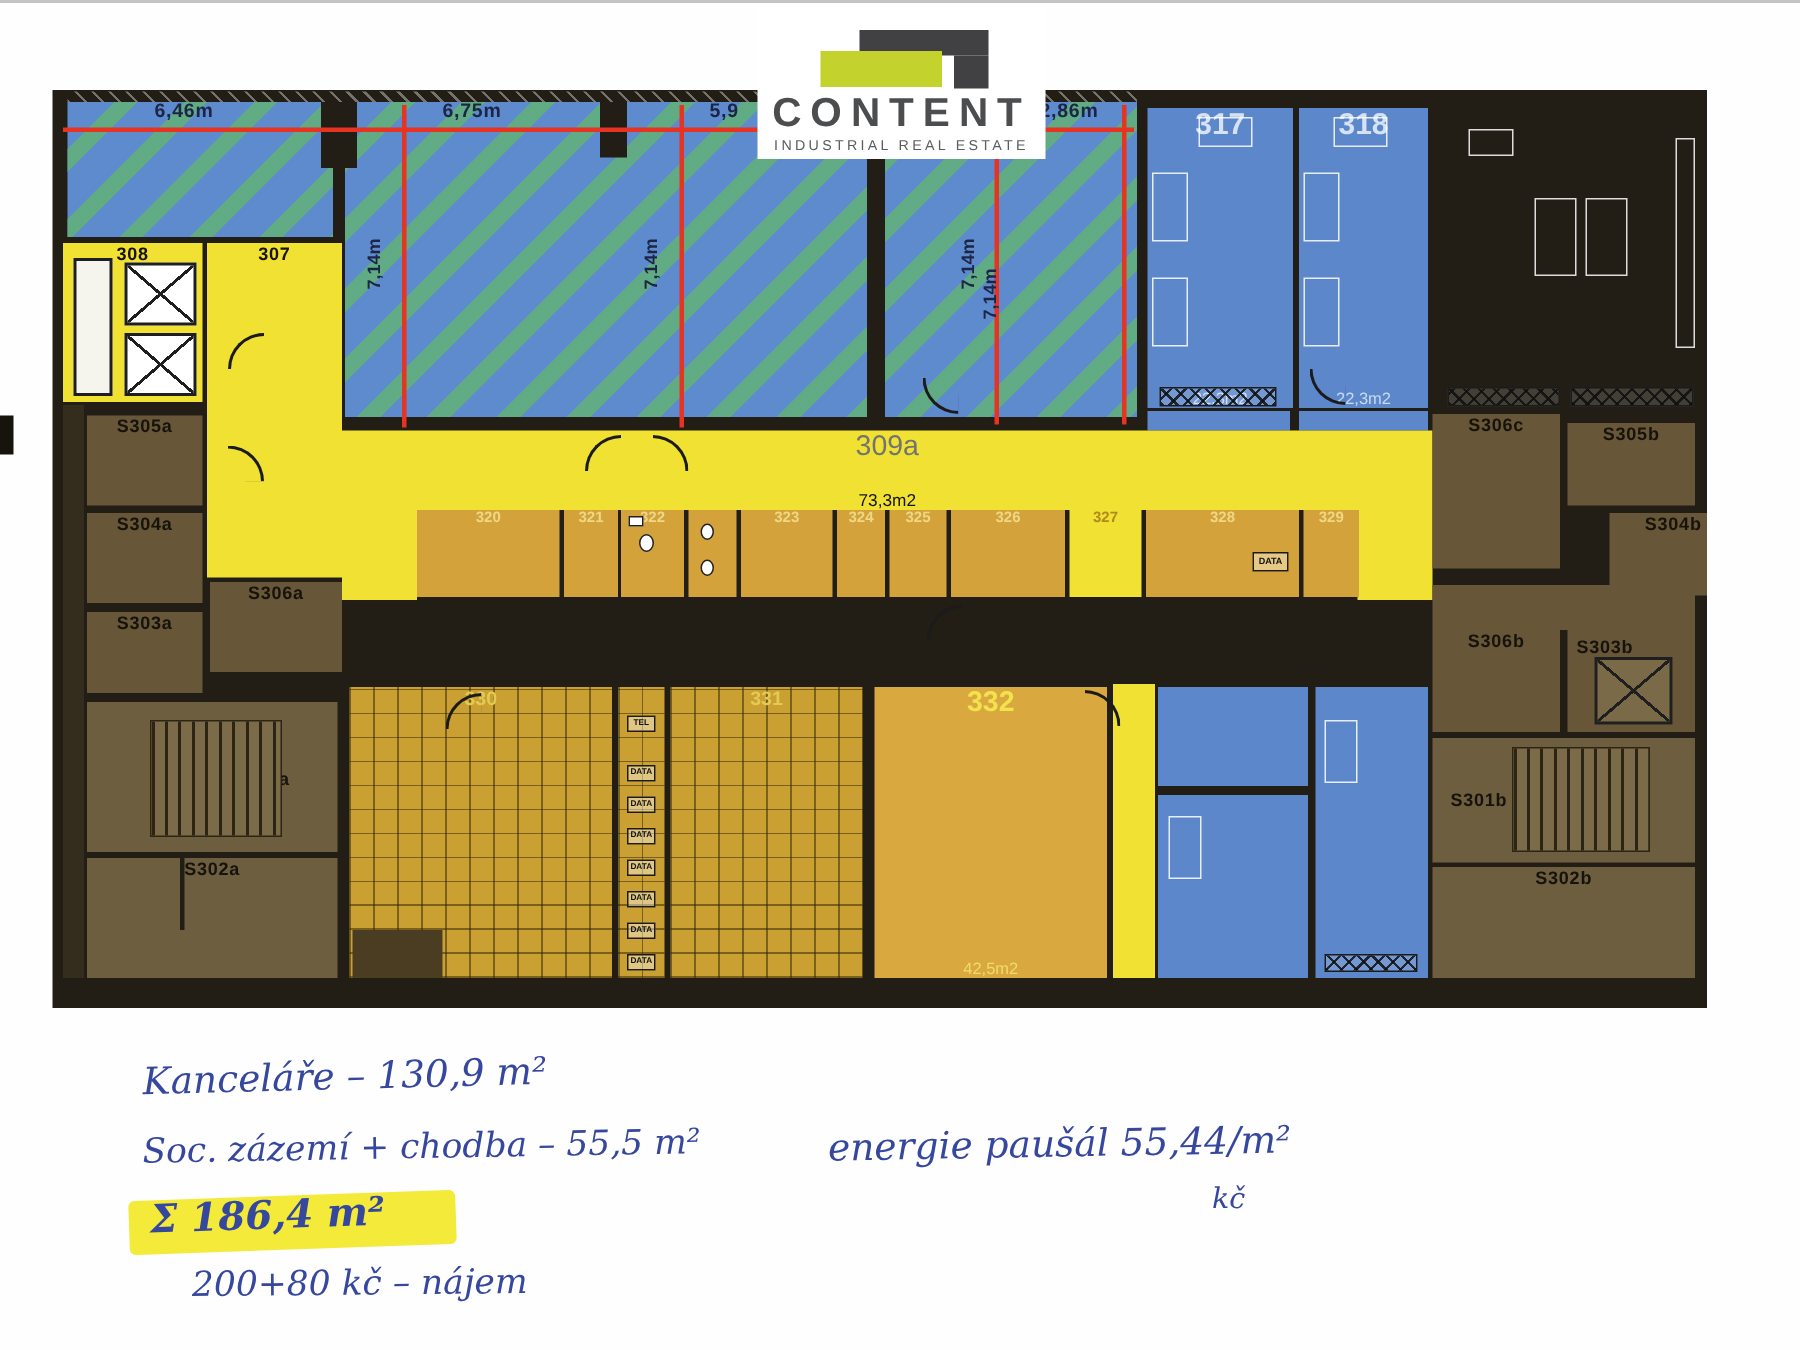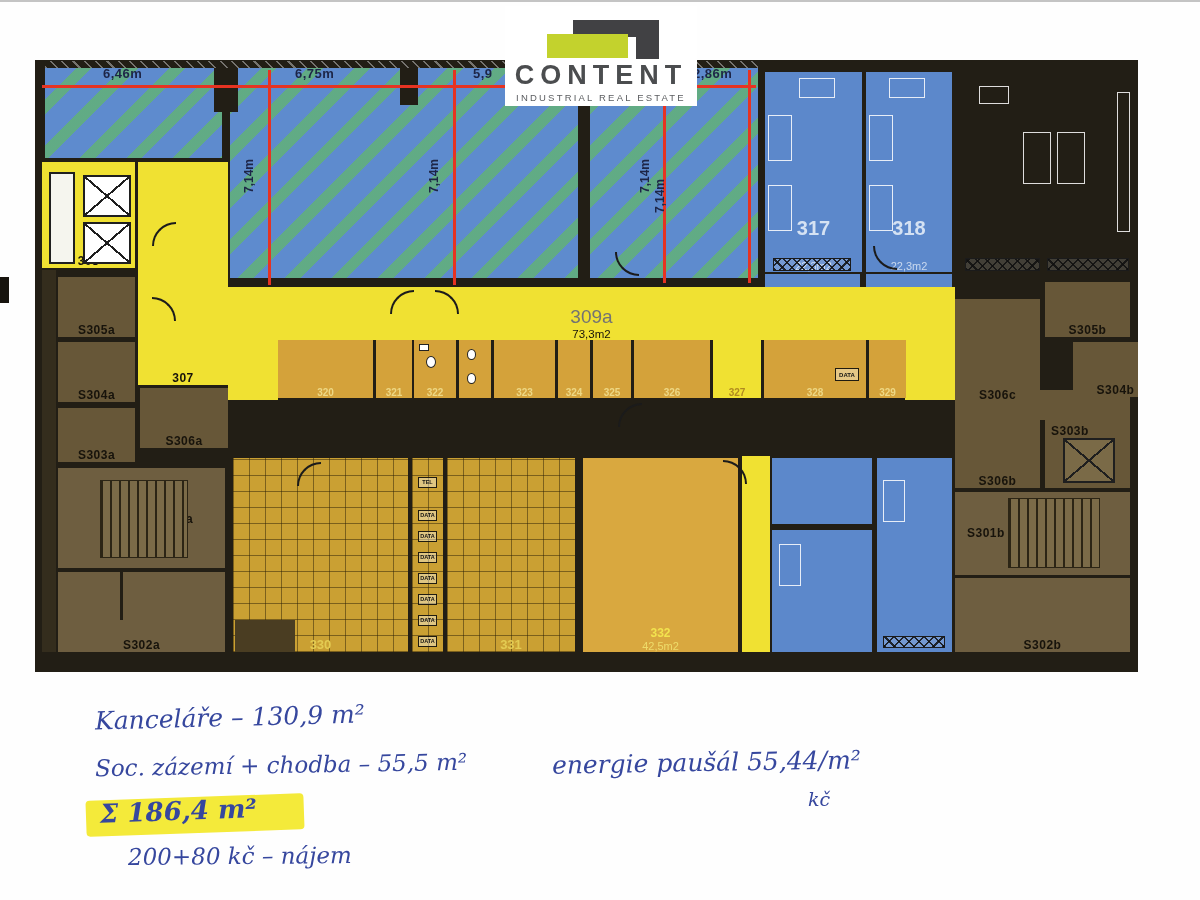--- a/index.html
+++ b/index.html
@@ -17,27 +17,27 @@
   .blue   { background:#5c88cb; }
   .yellow { background:#f0e132; }
   .orange { background:#d4a23a; }
   .ochre  { background-color:#caa033;
     background-image:repeating-linear-gradient(0deg, rgba(45,33,6,.5) 0 1px, transparent 1px 16px),
                      repeating-linear-gradient(90deg, rgba(45,33,6,.5) 0 1px, transparent 1px 16px); }
   .brown  { background:#675738; }
   .brown2 { background:#6e5e40; }
   .shaft  { background:#342d1d; }
 
-  .room { display:flex; align-items:center; justify-content:flex-end; flex-direction:column; }
+  .room { display:flex; align-items:center; justify-content:space-between; flex-direction:column; }
   .lb       { font-size:12px; color:#17130b; font-weight:bold; letter-spacing:.5px; }
   .lb-blue  { font-size:20px; color:#d5e2f3; font-weight:bold; }
   .lb-areab { font-size:11px; color:#c9d9ef;margin-top:20px; }
   .lb-sm    { font-size:10px; color:#eed884; font-weight:bold; }
   .lb-ochre { font-size:13px; color:#e3cb52; font-weight:bold; }
-  .lb-332   { font-size:12px; color:#f2e34e; font-weight:bold; }
+  .lb-332   { font-size:19px; color:#f2e34e; font-weight:bold; }
   .lb-area332{ font-size:11px; color:#eedc6a; }
   .lb-cor   { font-size:19px; color:#737373; font-weight:normal; }
   .lb-corar { font-size:11.5px; color:#16130a; }
 
   .redline { background:#e63322; z-index:5; }
   .dim { position:absolute; z-index:6; font-size:13px; font-weight:bold; color:#1d2547; letter-spacing:.5px; }
   .vdim { position:absolute; z-index:6; font-size:12px; font-weight:bold; color:#1d2547;
           writing-mode:vertical-rl; transform:rotate(180deg); height:52px; text-align:center; }
 
   .sill { background-image:repeating-linear-gradient(45deg, rgba(15,15,15,.85) 0 1.5px, transparent 1.5px 7px),
@@ -236,21 +236,21 @@
     </div>
 
     <div class="blue" style="left:737px; top:398px; width:100px; height:66px;"></div>
     <div class="blue" style="left:737px; top:470px; width:100px; height:122px;"></div>
     <div class="blue" style="left:842px; top:398px; width:75px; height:194px;"></div>
     <div class="fur" style="left:744px; top:484px; width:22px; height:42px;"></div>
     <div class="fur" style="left:848px; top:420px; width:22px; height:42px;"></div>
     <div class="sill" style="left:848px; top:576px; width:62px; height:12px;"></div>
 
     <div class="brown" style="left:920px; top:330px; width:175px; height:30px;"></div>
-    <div class="room brown" style="left:920px; top:239px; width:85px; height:103px;">
+    <div class="room brown" style="left:920px; top:216px; width:85px; height:103px;">
       <span class="lb">S306c</span>
     </div>
     <div class="room brown" style="left:1010px; top:222px; width:85px; height:55px;">
       <span class="lb">S305b</span>
     </div>
     <div class="room brown" style="left:1038px; top:282px; width:85px; height:55px;">
       <span class="lb">S304b</span>
     </div>
     <div class="room brown" style="left:920px; top:360px; width:85px; height:68px;">
       <span class="lb">S306b</span>

